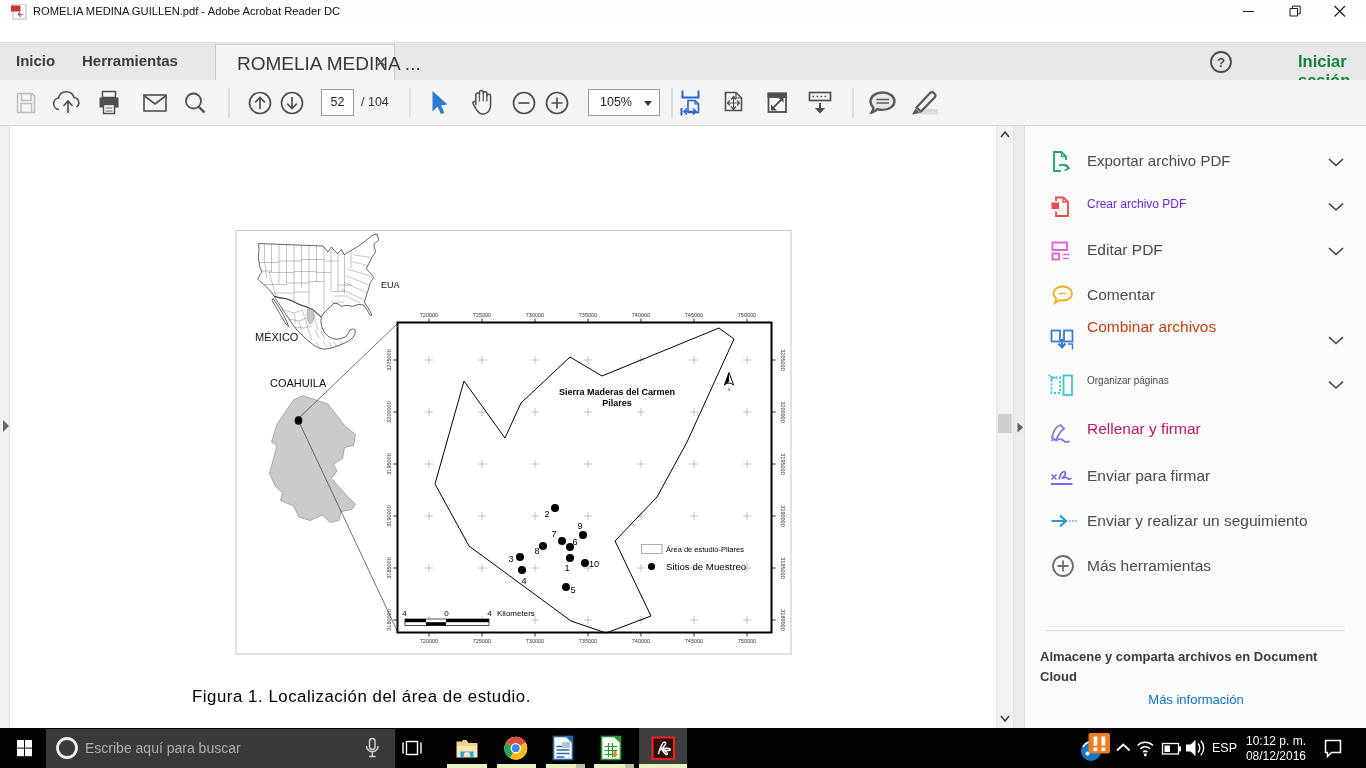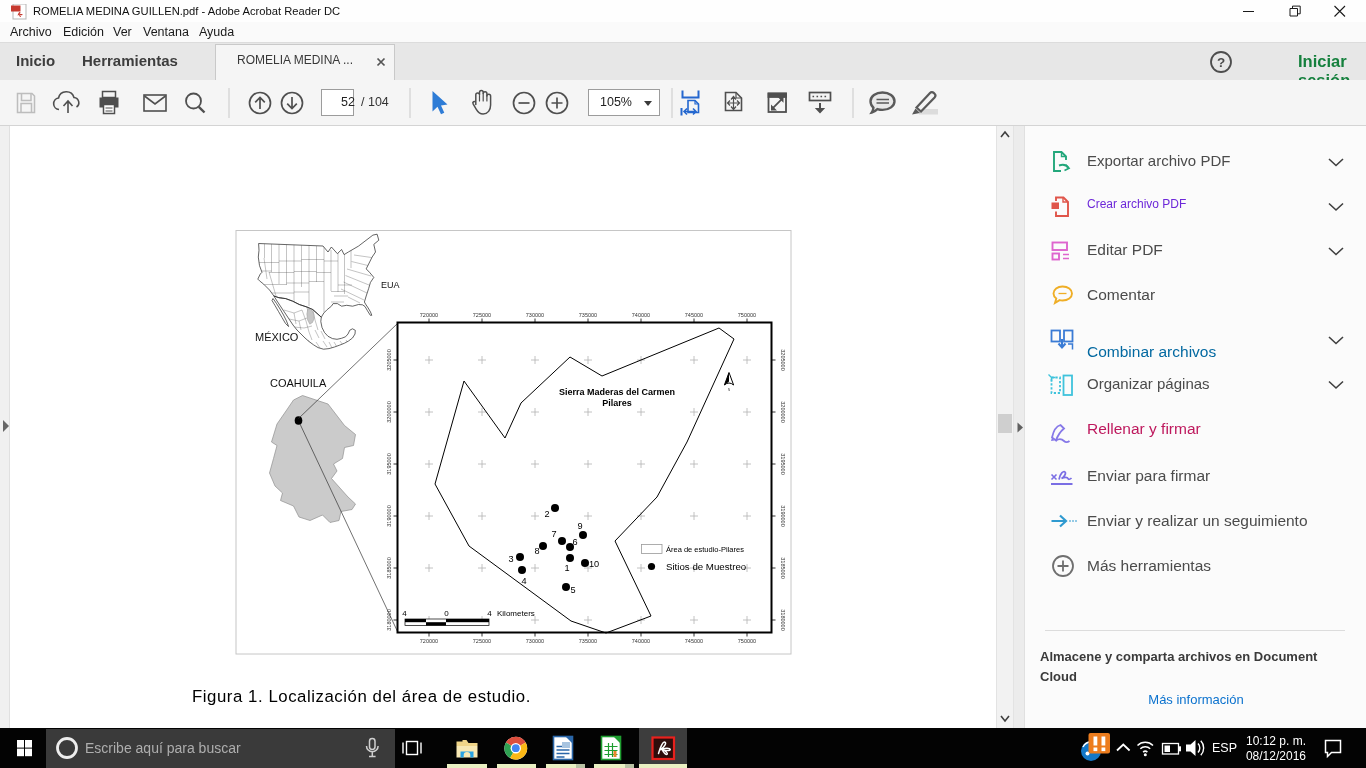--- a/index.html
+++ b/index.html
@@ -19,33 +19,26 @@
   </svg>
   <div class="abs" style="left:33px;top:5px;font-size:11.2px;color:#101010;">ROMELIA MEDINA GUILLEN.pdf - Adobe Acrobat Reader DC</div>
 
   <svg class="abs" style="left:1230px;top:0px;" width="136" height="22" viewBox="0 0 136 22">
     <line x1="13" y1="11.5" x2="24" y2="11.5" stroke="#1a1a1a" stroke-width="1"></line>
     <path d="M60 8.5 h7.5 v7.5 h-7.5 Z" fill="none" stroke="#1a1a1a" stroke-width="1"></path>
     <path d="M62.5 8.5 v-2.4 h7.7 v7.7 h-2.4" fill="none" stroke="#1a1a1a" stroke-width="1"></path>
     <path d="M104.5 6 l10.5 10.5 M115 6 L104.5 16.5" stroke="#1a1a1a" stroke-width="1.1"></path>
   </svg>
 
-  <div class="abs" style="left:0;top:22px;width:1366px;height:20px;background:#fafafa;font-size:12.5px;color:#1a1a1a;">
-    <span class="abs" style="left:10px;top:3px;">Archivo</span>
-    <span class="abs" style="left:63px;top:3px;">Edición</span>
-    <span class="abs" style="left:113px;top:3px;">Ver</span>
-    <span class="abs" style="left:143px;top:3px;">Ventana</span>
-    <span class="abs" style="left:199px;top:3px;">Ayuda</span>
-  </div>
 
   <div class="abs" style="left:0;top:42px;width:1366px;height:38px;background:#e7e7e7;border-top:1px solid #dcdcdc;box-sizing:border-box;"></div>
   <div class="abs" style="left:215px;top:44px;width:180px;height:36px;background:#f5f5f5;border:1px solid #c9c9c9;border-bottom:none;box-sizing:border-box;"></div>
   <div class="abs" style="left:16px;top:52px;font-size:15px;font-weight:bold;color:#3d3d3d;">Inicio</div>
   <div class="abs" style="left:82px;top:52px;font-size:15px;font-weight:bold;color:#3d3d3d;">Herramientas</div>
-  <div class="abs" style="left:237px;top:53px;font-size:12px;color:#383838;">ROMELIA MEDINA ...</div>
+  <div class="abs" style="left:237px;top:53px;font-size:19px;color:#383838;">ROMELIA MEDINA ...</div>
   <svg class="abs" style="left:374px;top:55px;" width="14" height="14" viewBox="0 0 14 14">
     <path d="M3.5 3.5 L10.5 10.5 M10.5 3.5 L3.5 10.5" stroke="#555" stroke-width="1.7"></path>
   </svg>
   <svg class="abs" style="left:1209px;top:50px;" width="24" height="24" viewBox="0 0 24 24">
     <circle cx="12" cy="12" r="10" fill="none" stroke="#4d4d4d" stroke-width="1.8"></circle>
     <text x="12" y="16.5" font-size="13.5" font-weight="bold" fill="#4d4d4d" text-anchor="middle" font-family="Liberation Sans,sans-serif">?</text>
   </svg>
   <div class="abs" style="left:1251px;top:52px;font-size:16.5px;font-weight:bold;color:#15803d;margin-left:47px;">Iniciar sesión</div>
 
   <div class="abs" style="left:0;top:80px;width:1366px;height:46px;background:#f5f5f5;border-bottom:1px solid #d4d4d4;box-sizing:border-box;"></div>
@@ -142,21 +135,21 @@
     </g>
 
     <g>
       <rect x="919" y="29" width="19" height="5.5" fill="#dcdcdc"></rect>
       <path d="M916.5,27.5 L930,13 c1,-1.1 2.7,-1.1 3.7,-0.1 l0.9,0.9 c1,1 1,2.6 0,3.7 L921,31.5 Z" fill="#f5f5f5" stroke="#5a5a5a" stroke-width="2.2"></path>
       <path d="M915.5,28.5 L920,33 L912,34.5 Z" fill="#5a5a5a"></path>
     </g>
   </svg>
 
   <div class="abs" style="left:321px;top:89px;width:33px;height:27px;background:#fff;border:1px solid #9c9c9c;box-sizing:border-box;"></div>
-  <div class="abs" style="left:321px;top:95px;width:54px;text-align:center;font-size:12.5px;color:#222;">52</div>
+  <div class="abs" style="left:321px;top:95px;width:33px;text-align:center;font-size:12.5px;color:#222;">52</div>
   <div class="abs" style="left:361px;top:95px;font-size:12.5px;color:#333;">/ 104</div>
 
   <div class="abs" style="left:588px;top:89px;width:72px;height:27px;background:#fff;border:1px solid #9c9c9c;box-sizing:border-box;"></div>
   <div class="abs" style="left:600px;top:95px;font-size:12.5px;color:#222;">105%</div>
   <svg class="abs" style="left:641px;top:99px;" width="14" height="10" viewBox="0 0 14 10">
       <path d="M3 2 L7 7 L11 2 Z" fill="#3a3a3a"></path>
     </svg>
 
   <div class="abs" style="left:0;top:126px;width:1366px;height:602px;background:#fff;"></div>
 
@@ -361,22 +354,22 @@
 
     <g stroke="#6f6f6f" stroke-width="1.8" fill="none">
       <circle cx="1063" cy="566" r="10"></circle>
       <path d="M1063,560.5 v11 M1057.5,566 h11"></path>
     </g>
   </svg>
   <div class="abs" style="left:1087px;top:152px;font-size:15px;color:#4b4b4b;">Exportar archivo PDF</div>
   <div class="abs" style="left:1087px;top:197px;font-size:12px;color:#6d28d9;">Crear archivo PDF</div>
   <div class="abs" style="left:1087px;top:241px;font-size:15.5px;color:#4b4b4b;">Editar PDF</div>
   <div class="abs" style="left:1087px;top:286px;font-size:15.5px;color:#4b4b4b;">Comentar</div>
-  <div class="abs" style="left:1087px;top:343px;font-size:15.5px;color:#0369a1;">Combinar archivos</div>
-  <div class="abs" style="left:1087px;top:375px;font-size:15px;color:#4b4b4b;">Organizar páginas</div>
+  <div class="abs" style="left:1087px;top:318px;font-size:15.5px;color:#c2410c;">Combinar archivos</div>
+  <div class="abs" style="left:1087px;top:375px;font-size:10px;color:#4b4b4b;">Organizar páginas</div>
   <div class="abs" style="left:1087px;top:420px;font-size:15.5px;color:#be185d;">Rellenar y firmar</div>
   <div class="abs" style="left:1087px;top:467px;font-size:15.5px;color:#4b4b4b;">Enviar para firmar</div>
   <div class="abs" style="left:1087px;top:512px;font-size:15.5px;color:#4b4b4b;">Enviar y realizar un seguimiento</div>
   <div class="abs" style="left:1087px;top:557px;font-size:15.5px;color:#4b4b4b;">Más herramientas</div>
   <div class="abs" style="left:1045px;top:630px;width:300px;height:1px;background:#dcdcdc;"></div>
   <div class="abs" style="left:1040px;top:647px;width:312px;text-align:left;font-size:13px;font-weight:bold;color:#3a3a3a;line-height:20px;">Almacene y comparta archivos en Document Cloud</div>
   <div class="abs" style="left:1040px;top:692px;width:312px;text-align:center;font-size:13px;color:#0b72ce;">Más información</div>
 
   <div class="abs" style="left:0;top:728px;width:1366px;height:40px;background:#030303;"></div>
   <div class="abs" style="left:46px;top:729px;width:349px;height:39px;background:#3a3a3a;"></div>

